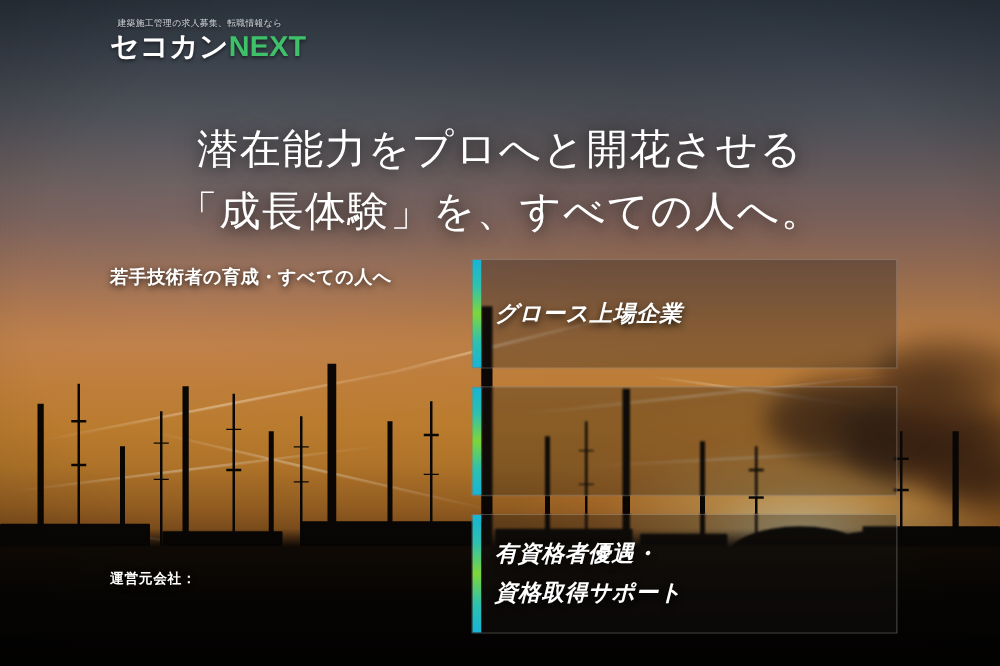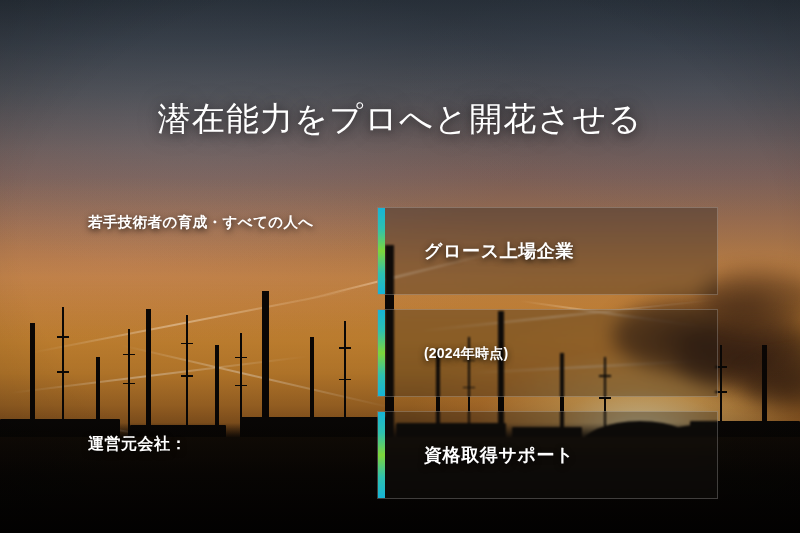--- a/index.html
+++ b/index.html
@@ -157,49 +157,50 @@
     font-weight: 700;
     line-height: 1.78;
     letter-spacing: 0.4px;
     text-shadow: 0 2px 6px rgba(0,0,0,0.75);
   }
   .left-copy span { display: block; }
 
   .footer-note {
     position: absolute;
     left: 88px;
-    top: 430px;
+    top: 454px;
     color: #ffffff;
-    font-size: 16px;
+    font-size: 11px;
     font-weight: 700;
     line-height: 1.78;
     letter-spacing: 0.5px;
     text-shadow: 0 2px 6px rgba(0,0,0,0.8);
   }
   .footer-note span { display: block; }
 
   
   .cards {
     position: absolute;
     left: 377px;
     top: 207px;
     width: 341px;
   }
   .card {
     position: relative;
     box-sizing: border-box;
     min-height: 88px;
     margin-bottom: 14px;
-    padding: 16px 18px 16px 46px;
+    padding: 16px 18px 16px 18px;
     display: flex;
     flex-direction: column;
     justify-content: center;
     background: rgba(26, 22, 20, 0.30);
     border: 1px solid rgba(255, 255, 255, 0.22);
     backdrop-filter: blur(1px);
+    font-style: italic;
   }
   .card:last-child { margin-bottom: 0; }
   .card-accent {
     position: absolute;
     left: 0; top: 0; bottom: 0;
     width: 7px;
     background: linear-gradient(to bottom,
         #17b4d6 0%,
         #2ec1b0 24%,
         #7ed63a 50%,
@@ -279,45 +280,50 @@
     <div class="tree-line" style="left:580px; width:120px; height:26px;"></div>
     <div class="tree-line" style="left:652px; width:90px;  height:22px;"></div>
     <div class="tree-line" style="left:430px; width:80px;  height:18px;"></div>
     <div class="tree-line" style="left:-10px; width:90px;  height:16px;"></div>
   </div>
 
   <div class="ground-ridge"></div>
   <div class="ground"></div>
   <div class="bg-layer vignette"></div>
 
+  <div class="logo">
+    <div class="logo-tagline">建築施工管理の求人募集、転職情報なら</div>
+    <div class="logo-main"><span class="logo-jp">セコカン</span><span class="logo-en">NEXT</span></div>
+  </div>
 
   <h1 class="headline">
     <span class="headline-line">潜在能力をプロへと開花させる</span>
+    <span class="headline-line">「成長体験」を、すべての人へ。</span>
   </h1>
 
   <div class="left-copy">
     <span>若手技術者の育成・すべての人へ</span>
   </div>
 
   <div class="footer-note">
     <span>運営元会社：</span>
   </div>
 
   <div class="cards">
 
     <div class="card">
       <span class="card-accent"></span>
       <div class="card-line">グロース上場企業</div>
     </div>
 
     <div class="card">
       <span class="card-accent"></span>
-      <div class="card-line small">(2024年時点)</div>
     </div>
 
     <div class="card">
       <span class="card-accent"></span>
+      <div class="card-line">有資格者優遇・</div>
       <div class="card-line">資格取得サポート</div>
     </div>
 
   </div>
 
 </div>
 
 </body></html>

